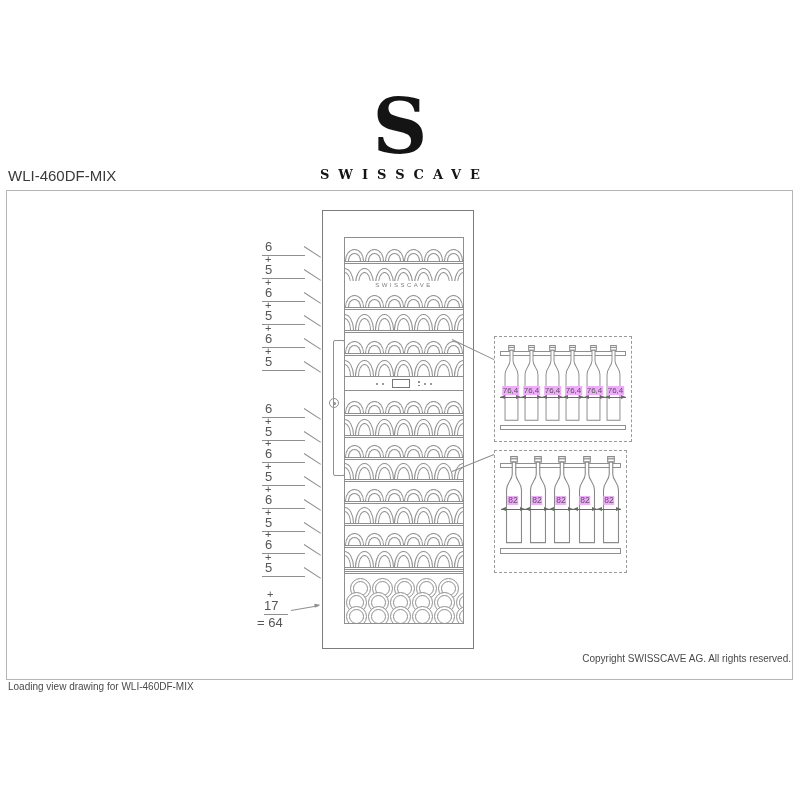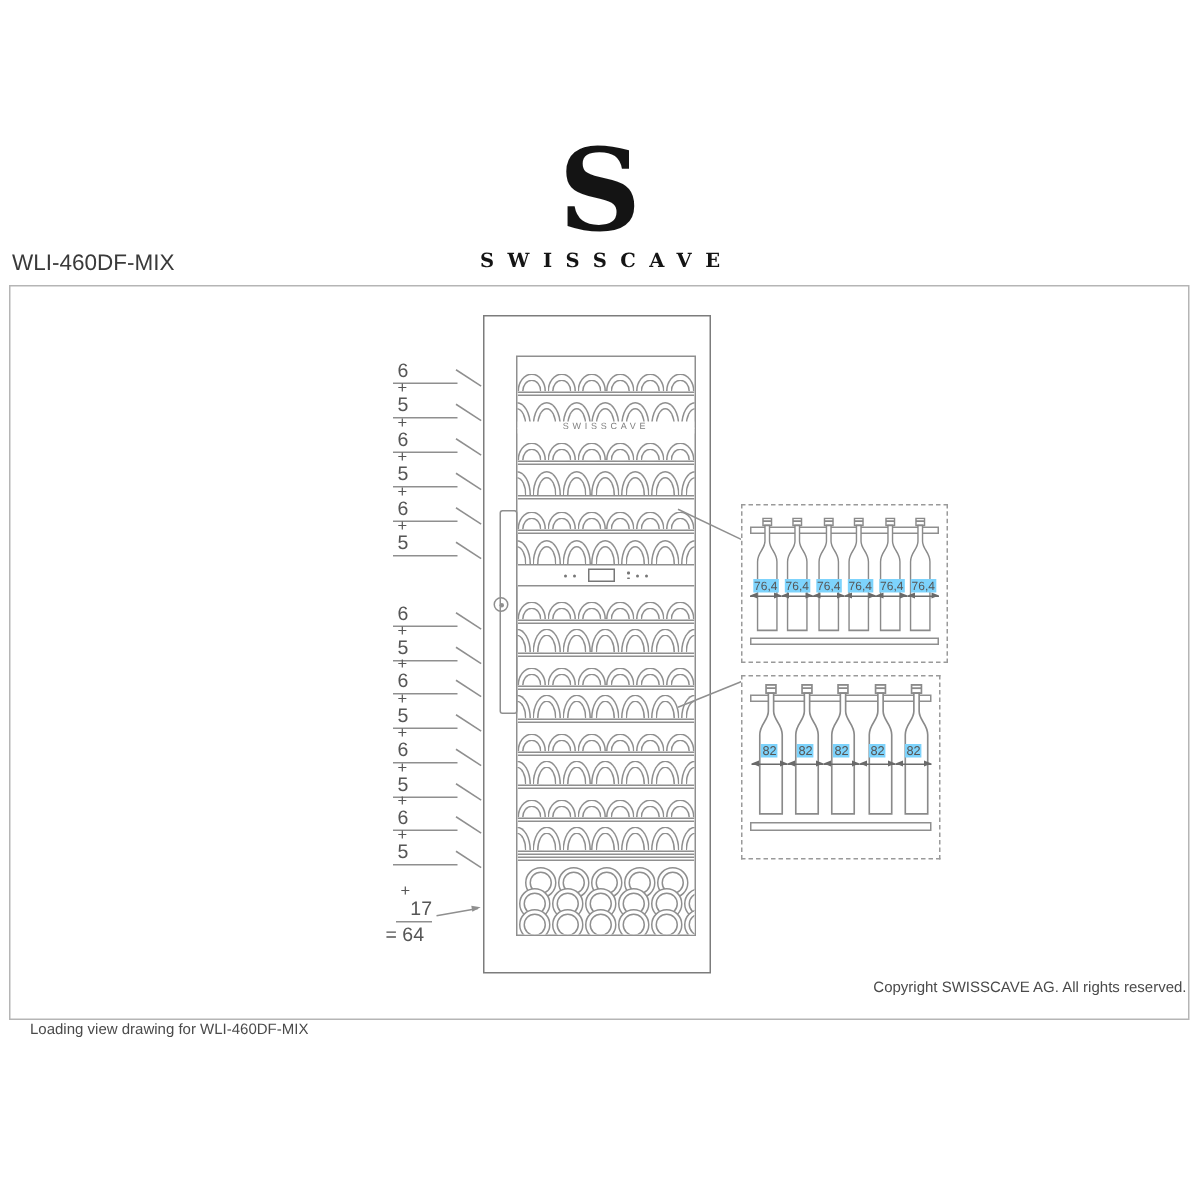--- a/index.html
+++ b/index.html
@@ -15,33 +15,33 @@
   
   .monogram{position:absolute;top:88px;left:0;width:100%;text-align:center;
     font-family:"DejaVu Serif",serif;font-size:76px;line-height:78px;font-weight:700;color:#141414;}
   .wordmark{position:absolute;top:167px;left:0;width:100%;text-align:center;
     font-family:"DejaVu Serif",serif;font-size:13px;font-weight:700;color:#141414;
     letter-spacing:9px;text-indent:9px;}
 
   
   .page-title{position:absolute;left:8px;top:167px;font-size:15px;color:#3a3a3a;}
   .sheet{position:absolute;left:6px;top:190px;width:785px;height:488px;border:1px solid #b5b5b5;}
-  .footer-left{position:absolute;left:20px;top:681px;font-size:10px;color:#4a4a4a;text-align:center;}
+  .footer-left{position:absolute;left:8px;top:681px;font-size:10px;color:#4a4a4a;text-align:center;}
   .footer-right{position:absolute;right:9px;top:653px;font-size:10px;color:#4a4a4a;}
 
   
   .dim{position:absolute;left:262px;width:46px;}
   .dim .plus{position:absolute;top:-9px;left:3px;font-size:11px;line-height:10px;color:var(--txt);}
   .dim .num{display:block;width:40px;font-size:13px;line-height:14px;color:var(--txt);
             border-bottom:1px solid var(--line);padding:0 0 1px 3px;}
   .dim .tick{position:absolute;left:42px;top:6px;width:20px;height:1px;background:var(--line);
              transform:rotate(33deg);transform-origin:0 50%;}
   .sum-plus{position:absolute;left:267px;top:588px;font-size:11px;color:var(--txt);}
   .sum-num{position:absolute;left:264px;top:598px;width:24px;font-size:13px;color:var(--txt);
-           border-bottom:1px solid var(--line);padding-bottom:1px;text-align:right;}
+           border-bottom:1px solid var(--line);padding-bottom:1px;}
   .sum-arrow{position:absolute;left:291px;top:610px;width:28px;height:1px;background:var(--line);
              transform:rotate(-10deg);transform-origin:0 50%;}
   .sum-arrow::after{content:"";position:absolute;right:-2px;top:-2.5px;width:0;height:0;
              border-left:6px solid var(--line);border-top:2.5px solid transparent;border-bottom:2.5px solid transparent;}
   .sum-total{position:absolute;left:257px;top:615px;font-size:13px;color:var(--txt);}
 
   
   .cab-outer{position:absolute;left:322px;top:210px;width:150px;height:437px;border:1.5px solid #7c7c7c;background:#fff;}
   .door{position:absolute;left:344px;top:237px;width:118px;height:385px;border:1px solid var(--line);
         background:#fff;overflow:hidden;box-sizing:content-box;}
@@ -87,21 +87,21 @@
   .leader.l2{left:452px;top:471px;width:48px;transform:rotate(-22deg);}
 
   .dimrow{position:absolute;display:flex;z-index:4;}
   .dimcell{position:relative;height:18px;flex:0 0 auto;}
   .dimline{position:absolute;left:0;right:0;border-top:1px solid #6a6a6a;}
   .c1 .dimline{top:12px;} .c2 .dimline{top:14px;}
   .dimline::before{content:"";position:absolute;left:0;top:-3px;width:0;height:0;
       border-top:2.5px solid transparent;border-bottom:2.5px solid transparent;border-right:5px solid #6a6a6a;}
   .dimline::after{content:"";position:absolute;right:0;top:-3px;width:0;height:0;
       border-top:2.5px solid transparent;border-bottom:2.5px solid transparent;border-left:5px solid #6a6a6a;}
-  .dimlab{position:absolute;top:1px;left:50%;transform:translateX(-50%);background:#7dd3fc;
+  .dimlab{position:absolute;top:1px;left:50%;transform:translateX(-50%);background:#f0abfc;
       font-size:8px;line-height:9px;color:#555;padding:0 1px;white-space:nowrap;z-index:2;}
   .c2 .dimlab{font-size:8.5px;text-align:center;}
 </style>
 </head>
 <body>
 
 <div class="screen">
 
   <div class="monogram">S</div>
   <div class="wordmark">SWISSCAVE</div>

